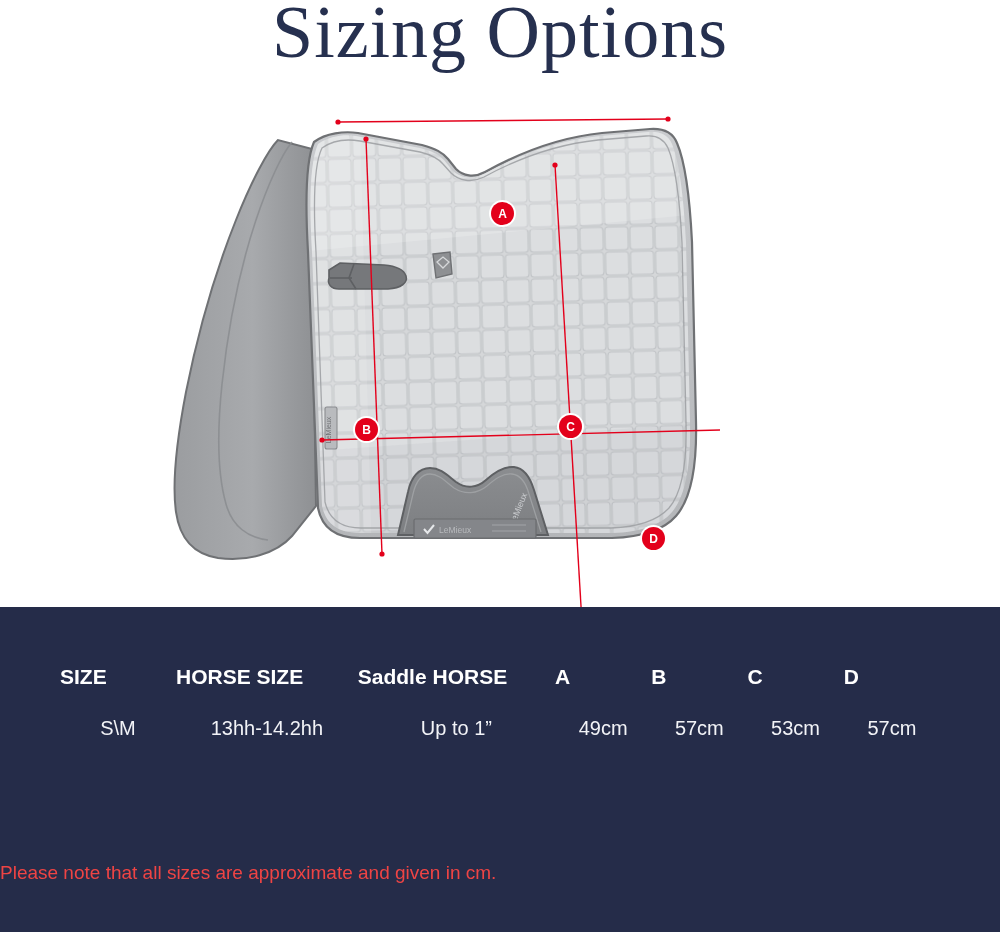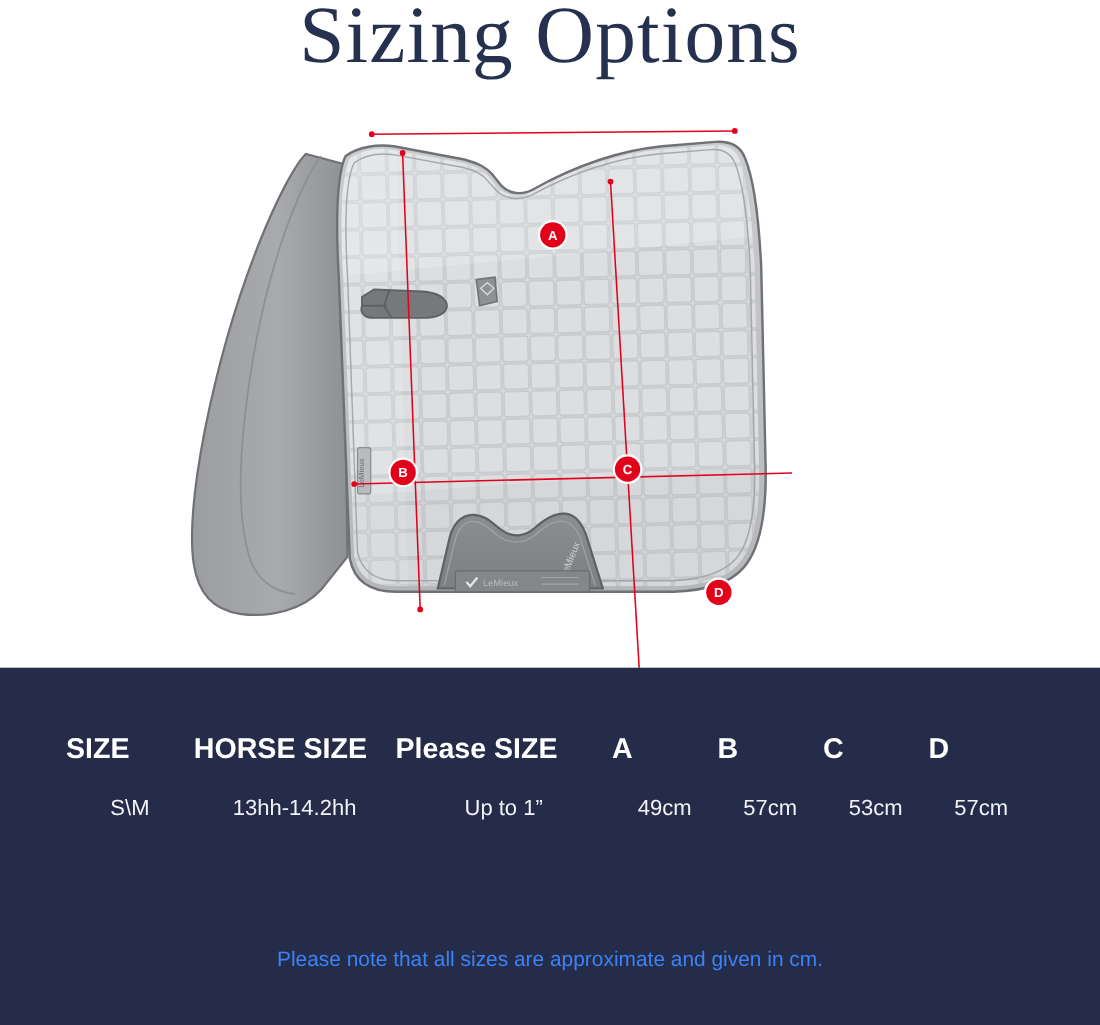--- a/index.html
+++ b/index.html
@@ -51,21 +51,21 @@
     position:absolute;left:0;top:607px;width:1000px;height:325px;
     background:#252c49;
   }
   table.size-table{
     position:absolute;left:60px;top:58px;
     width:880px;
     border-collapse:collapse;
     color:#ffffff;
   }
   table.size-table th{
-    font-size:26px;
+    font-size:21px;
     font-weight:bold;
     text-align:left;
     padding:0 0 28px 0;
     color:#ffffff;
     white-space:nowrap;
   }
   table.size-table td{
     font-size:20px;
     font-weight:normal;
     text-align:center;
@@ -76,23 +76,23 @@
   .col-size{width:120px;}
   .col-horse{width:185px;}
   .col-saddle{width:200px;}
   .col-m{width:99px;}
   th.col-m,td.col-m{text-align:center;padding-left:0;}
   th.col-horse,td.col-horse{text-align:center;}
   th.col-saddle,td.col-saddle{text-align:center;}
 
   .footnote{
     position:absolute;left:0;top:872px;width:1000px;
-    text-align:center;
+    text-align:left;
     font-size:19px;
-    color:#3b82f6;
+    color:#ef4444;
     font-family:"Liberation Sans", sans-serif;
   }
 </style>
 </head>
 <body>
 
 <div id="page">
 
   <div class="title-area">
     <div class="title-text">Sizing Options</div>
@@ -272,21 +272,21 @@
     <div class="badge" style="left:642px;top:435px;">D</div>
   </div>
 
   <div class="navy-panel">
 
     <table class="size-table">
       <thead>
         <tr>
           <th class="col-size">SIZE</th>
           <th class="col-horse">HORSE SIZE</th>
-          <th class="col-saddle">Please SIZE</th>
+          <th class="col-saddle">Saddle HORSE</th>
           <th class="col-m">A</th>
           <th class="col-m">B</th>
           <th class="col-m">C</th>
           <th class="col-m">D</th>
         </tr>
       </thead>
       <tbody>
         <tr>
           <td class="col-size">S\M</td>
           <td class="col-horse">13hh-14.2hh</td>

